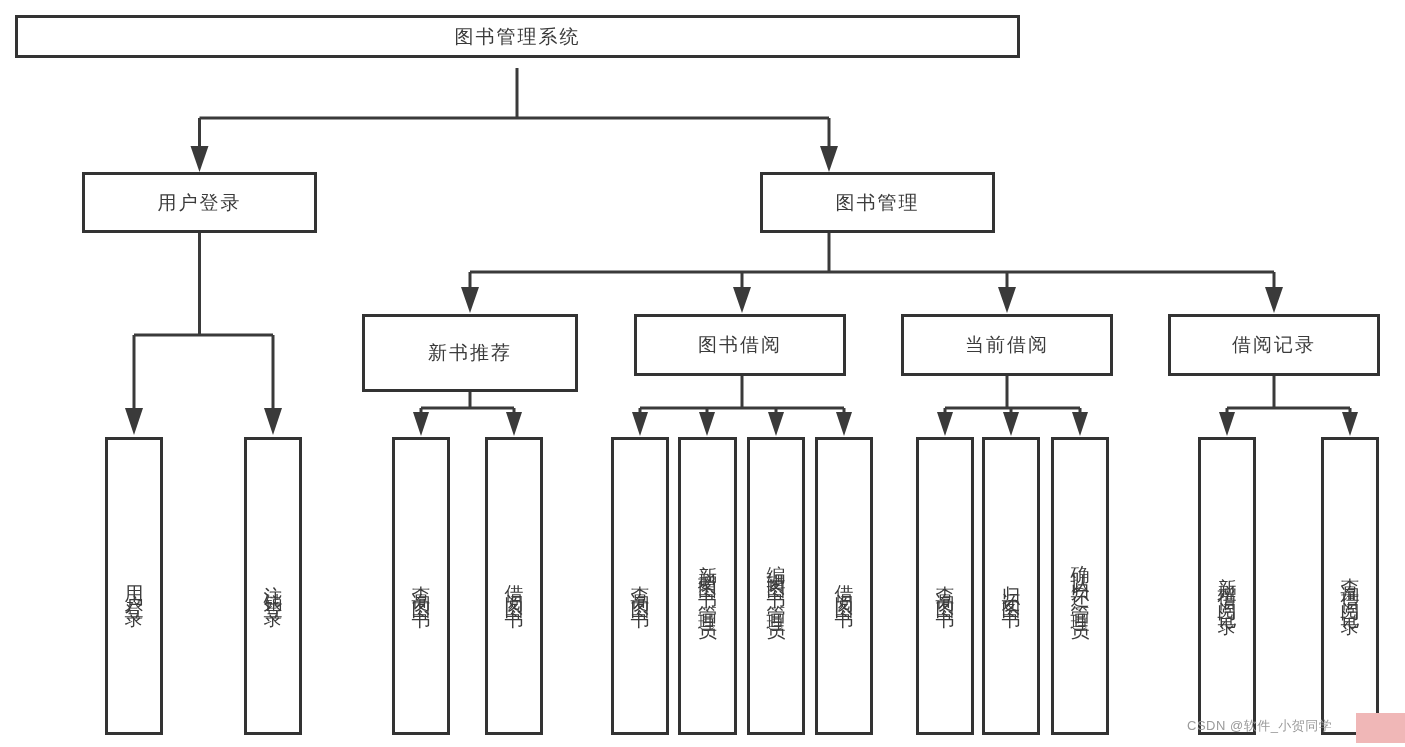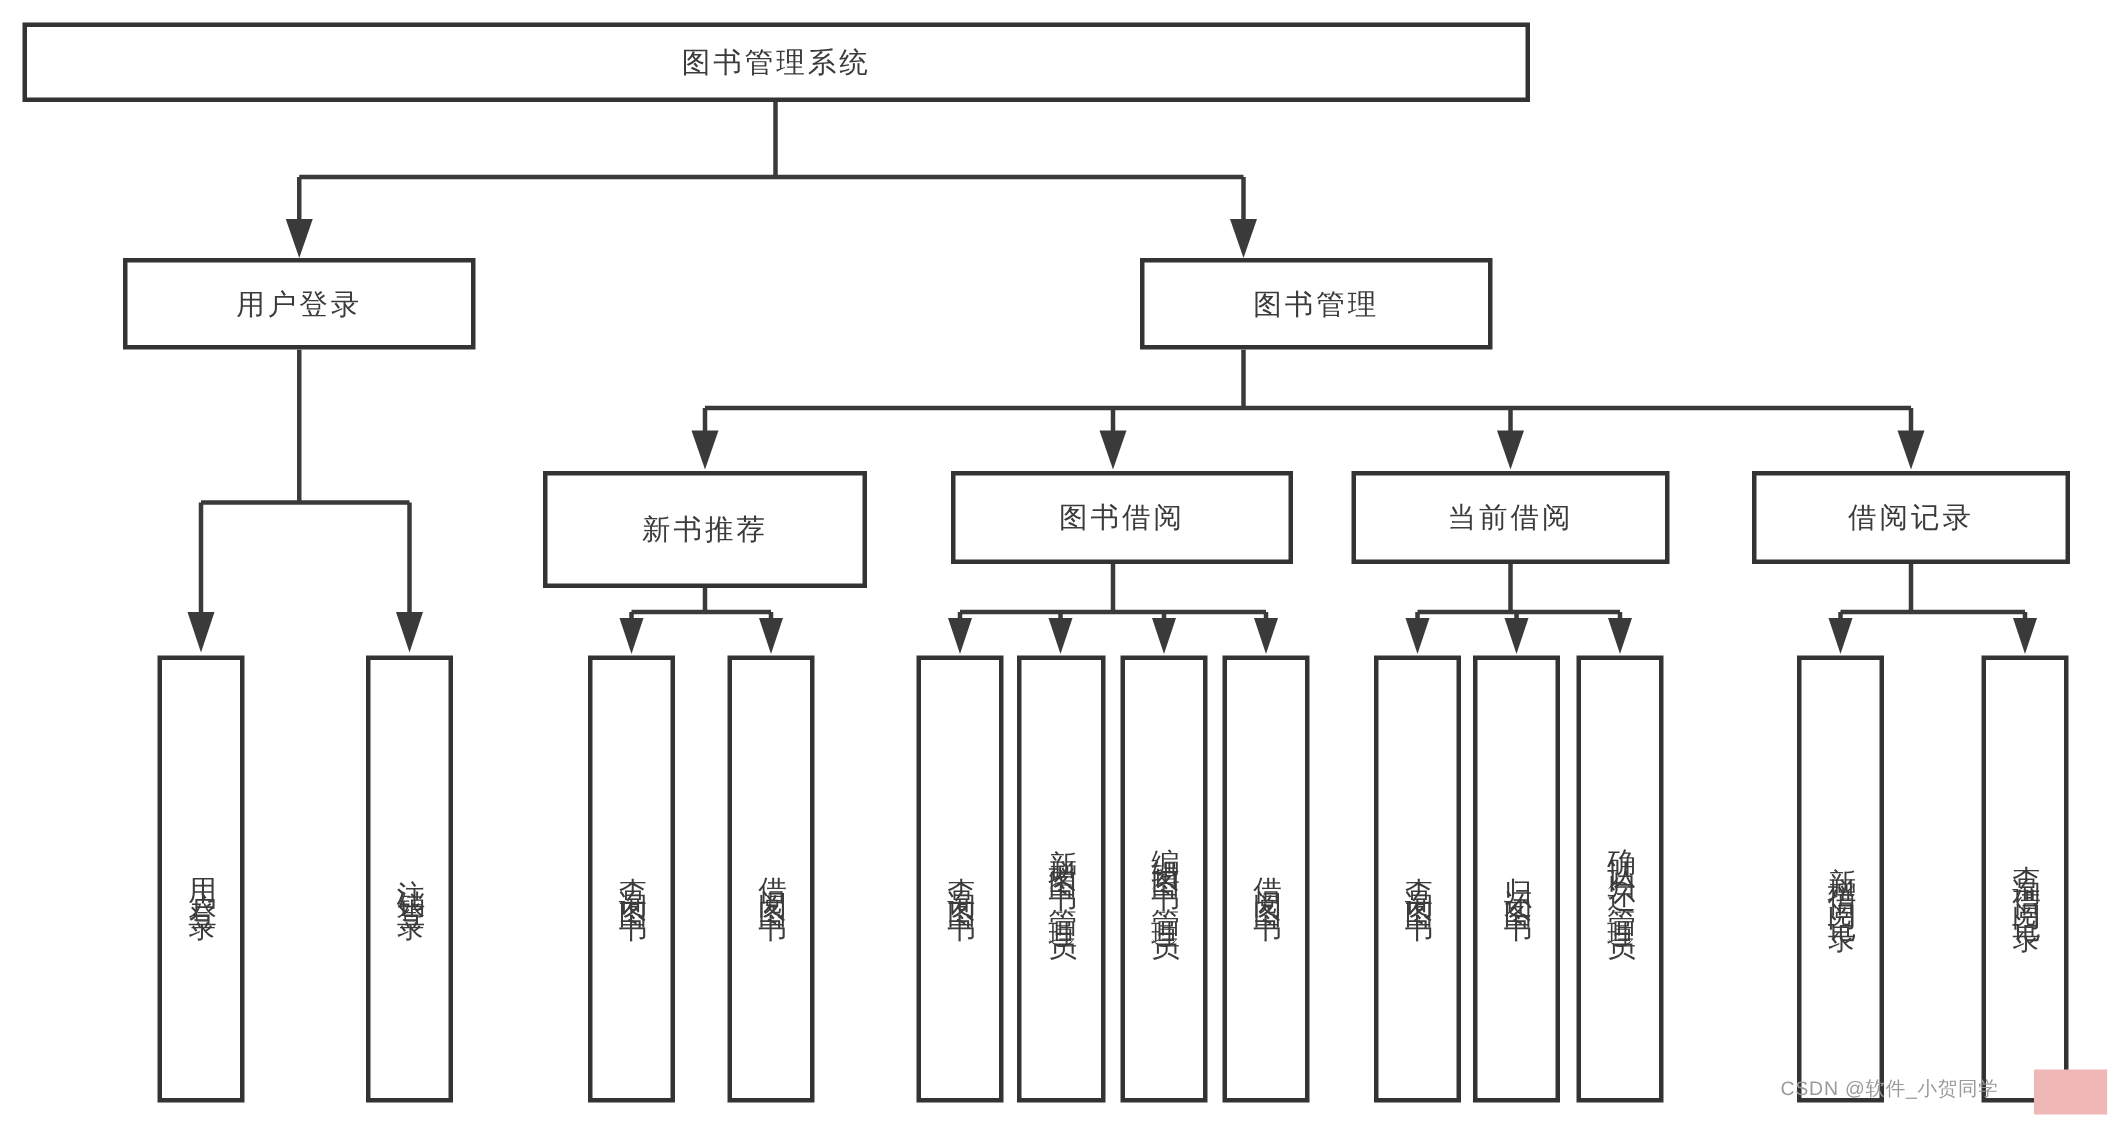--- a/index.html
+++ b/index.html
@@ -108,35 +108,35 @@
       <path d="M768 412 H784 L776 436 Z"></path>
       <path d="M836 412 H852 L844 436 Z"></path>
       <path d="M937 412 H953 L945 436 Z"></path>
       <path d="M1003 412 H1019 L1011 436 Z"></path>
       <path d="M1072 412 H1088 L1080 436 Z"></path>
       <path d="M1219 412 H1235 L1227 436 Z"></path>
       <path d="M1342 412 H1358 L1350 436 Z"></path>
     </g>
   </svg>
 
-  <div class="box hbox" style="left:15px; top:15px; width:1005px; height:53px;">
+  <div class="box hbox" style="left:15px; top:15px; width:1005px; height:43px;">
     <span>图书管理系统</span>
   </div>
 
   <div class="box hbox" style="left:82px; top:172px; width:235px; height:61px;">
     <span>用户登录</span>
   </div>
   <div class="box hbox" style="left:712px; top:172px; width:235px; height:61px;margin-left:48px;">
     <span>图书管理</span>
   </div>
 
   <div class="box hbox" style="left:362px; top:314px; width:216px; height:78px;text-align:right;">
     <span>新书推荐</span>
   </div>
-  <div class="box hbox" style="left:634px; top:314px; width:228px; height:62px;">
+  <div class="box hbox" style="left:634px; top:314px; width:212px; height:62px;">
     <span>图书借阅</span>
   </div>
   <div class="box hbox" style="left:901px; top:314px; width:212px; height:62px;">
     <span>当前借阅</span>
   </div>
   <div class="box hbox" style="left:1168px; top:314px; width:212px; height:62px;">
     <span>借阅记录</span>
   </div>
 
   <div class="box vbox" style="left:105px; top:437px; width:58px; height:298px;">

